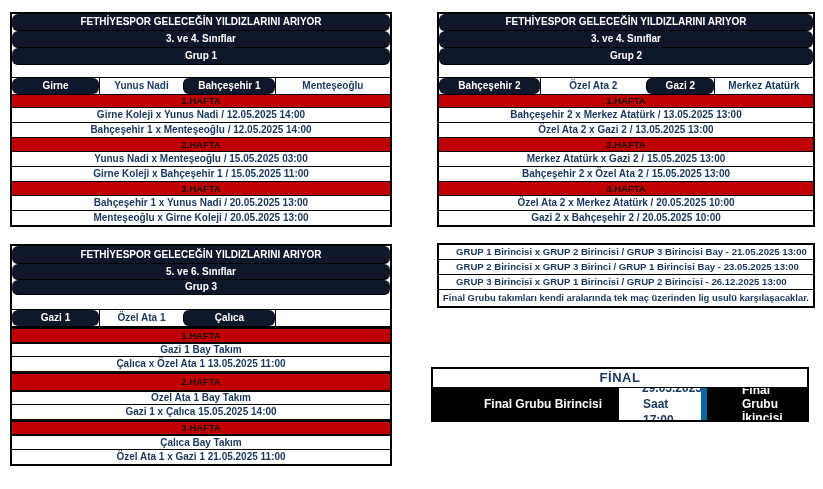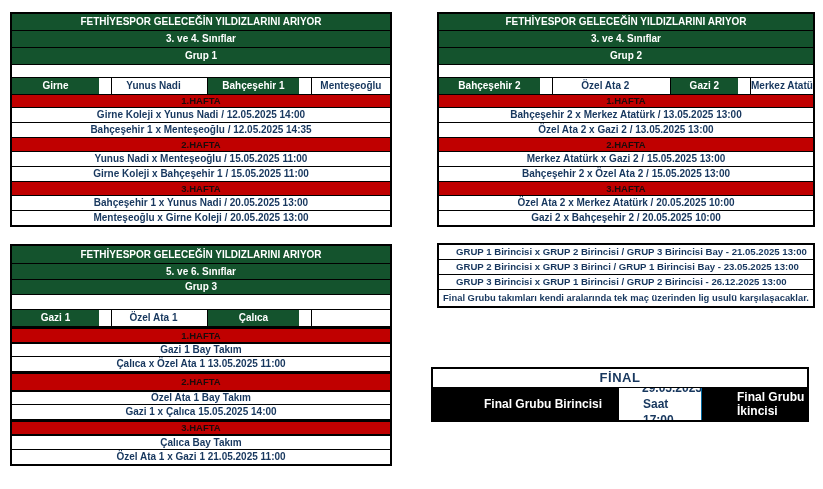--- a/index.html
+++ b/index.html
@@ -1,60 +1,60 @@
 <!DOCTYPE html>
 <html><head>
 <meta charset="utf-8">
 <style>
   html,body{margin:0;padding:0;background:#ffffff;}
   body{width:823px;height:489px;position:relative;font-family:"Liberation Sans",sans-serif;font-weight:bold;color:#17375E;}
   .tbl{position:absolute;border:2px solid #000;background:#fff;}
   .row{border-bottom:1px solid #000;text-align:center;white-space:nowrap;overflow:hidden;font-size:10px;}
   .row:last-child{border-bottom:none;}
-  .navy{background:#14532d;color:#ffffff;}
+  .navy{background:#0f172a;color:#ffffff;border-radius:6px;}
   .week{background:#C00000;color:#1c0b0b;font-size:9.5px;}
   .g3 .week{border-top:2px solid #000;border-bottom:2px solid #000;}
   .g3 .week:last-of-type{border-bottom:2px solid #000;}
-  .teams{display:flex;padding:0;gap:12px;}
+  .teams{display:flex;padding:0;}
   .teams .cell{overflow:hidden;white-space:nowrap;text-align:center;}
   .teams .cell + .cell{border-left:1px solid #000;}
   .h12{height:12px;line-height:12px;}
   .h13{height:13px;line-height:13px;}
   .h14{height:14px;line-height:14px;}
   .h15{height:15px;line-height:15px;}
   .h16{height:16px;line-height:16px;}
   .h17{height:17px;line-height:17px;}
   .h18{height:18px;line-height:18px;}
   .titlebig{font-size:13px;letter-spacing:.5px;}
   .leftal{text-align:left;padding-left:17px;font-size:9.6px;}
   .note{font-size:9.4px;}
   .finalrow{display:flex;height:32px;}
   .finalrow .fcell{display:flex;align-items:center;justify-content:center;font-size:12px;overflow:hidden;}
   .fnavy{background:#000000;color:#fff;padding-left:35px;}
-  .fdate{flex-direction:column;border-left:1px solid #000;border-right:1px solid #0369a1;font-size:8px;line-height:1.35;color:#17375E;padding-left:24px;}
+  .fdate{flex-direction:column;border-left:1px solid #000;border-right:6px solid #0369a1;font-size:8px;line-height:1.35;color:#17375E;padding-left:24px;}
 </style>
 </head>
 <body>
 
 <div class="tbl" style="left:10px;top:12px;width:378px">
   <div class="row navy h16">FETHİYESPOR GELECEĞİN YILDIZLARINI ARIYOR</div>
   <div class="row navy h16">3. ve 4. Sınıflar</div>
   <div class="row navy h16">Grup 1</div>
   <div class="row h12"></div>
   <div class="row teams h16">
     <div class="cell navy h16" style="width:23%">Girne</div>
     <div class="cell h16" style="width:22%">Yunus Nadi</div>
     <div class="cell navy h16" style="width:24%">Bahçeşehir 1</div>
     <div class="cell h16" style="flex:1">Menteşeoğlu</div>
   </div>
   <div class="row week h12">1.HAFTA</div>
   <div class="row h14">Girne Koleji x Yunus Nadi  / 12.05.2025  14:00</div>
-  <div class="row h14">Bahçeşehir 1 x Menteşeoğlu  / 12.05.2025  14:35</div>
+  <div class="row h14">Bahçeşehir 1 x Menteşeoğlu  / 12.05.2025  14:00</div>
   <div class="row week h13">2.HAFTA</div>
-  <div class="row h14">Yunus Nadi x Menteşeoğlu  / 15.05.2025  11:00</div>
+  <div class="row h14">Yunus Nadi x Menteşeoğlu  / 15.05.2025  03:00</div>
   <div class="row h14">Girne Koleji x Bahçeşehir 1  / 15.05.2025  11:00</div>
   <div class="row week h13">3.HAFTA</div>
   <div class="row h14">Bahçeşehir 1 x Yunus Nadi  / 20.05.2025  13:00</div>
   <div class="row h14">Menteşeoğlu x Girne Koleji  / 20.05.2025  13:00</div>
 </div>
 
 <div class="tbl" style="left:437px;top:12px;width:374px">
   <div class="row navy h16">FETHİYESPOR GELECEĞİN YILDIZLARINI ARIYOR</div>
   <div class="row navy h16">3. ve 4. Sınıflar</div>
   <div class="row navy h16">Grup 2</div>

